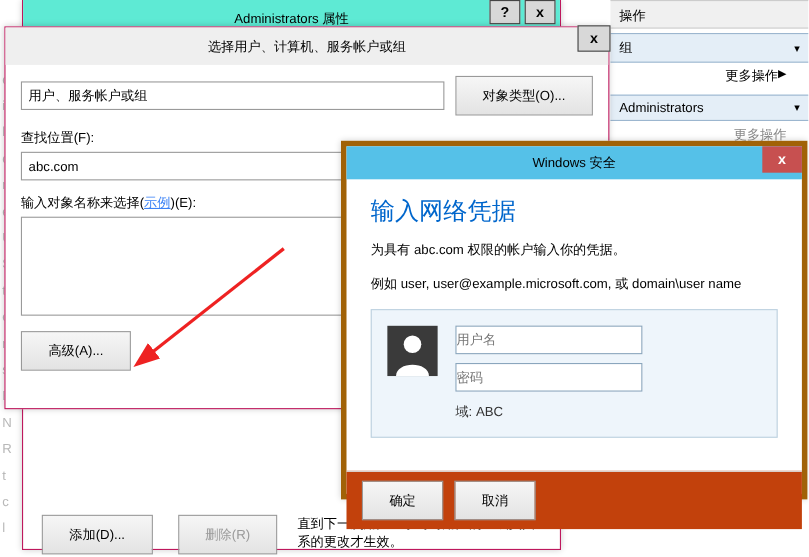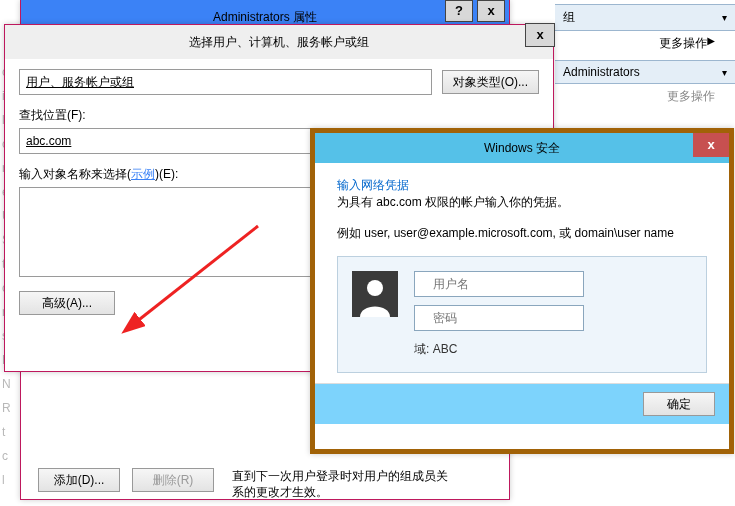--- a/index.html
+++ b/index.html
@@ -5,63 +5,64 @@
   * { box-sizing: border-box; font-family: "Microsoft YaHei", "Segoe UI", sans-serif; font-size: 12px; }
   body { margin: 0; background: #fff; width: 735px; height: 506px; overflow: hidden; position: relative; color:#000; }
   .window { position: absolute; background: #fff; border: 1px solid #be185d; box-shadow: 0 0 6px rgba(0,0,0,.2); }
   .titlebar { height: 34px; line-height: 34px; text-align: center; position: relative; color: #000; }
   .tb-buttons { position: absolute; right: 4px; top: 0; display: flex; }
   .tb-btn { width: 28px; height: 22px; border: 1px solid #444; background: #d8d8d8; margin-left: 4px; display:flex;align-items:center;justify-content:center; font-weight:bold; font-family: Arial; font-size:13px; cursor:default; }
   .tb-btn.red { background: #c75050; color: #fff; border-color:#a03030; }
   .content { padding: 10px 14px; }
   .label { margin: 6px 0 4px 0; display:block; }
   .field { width: 100%; border: 1px solid #9a9a9a; height: 26px; padding: 3px 6px; background:#fff; }
-  .field.ro { background:#fff;text-decoration:underline; }
+  .field.ro { background:#fff; }
   .big-field { width: 100%; border: 1px solid #9a9a9a; height: 90px; background:#fff; }
-  .btn { height: 24px; border: 1px solid #999; background: linear-gradient(#f6f6f6,#e3e3e3); padding: 0 10px; min-width: 82px; cursor:default; }
+  .btn { height: 36px; border: 1px solid #999; background: linear-gradient(#f6f6f6,#e3e3e3); padding: 0 24px; min-width: 82px; cursor:default; }
   .btn:disabled, .btn.disabled { color:#9a9a9a; }
   .link { color: #3b82f6; text-decoration: underline; }
   .row { display:flex; align-items:center; gap:10px; }
   .sidepanel { position:absolute; right:0; top:0; width:180px; }
   .sp-head { height:26px; background:#f0f0f0; padding-left:8px; line-height:26px; border:1px solid #ccc; border-left:none; border-right:none; }
   .sp-sub { background:#e4eef7; border:1px solid #9cb6cf; border-left:none; border-right:none; padding:4px 8px; margin-top:4px; display:flex; justify-content:space-between; align-items:center;}
   .sp-item { padding:4px 20px; display:flex; justify-content:flex-end; }
   .tri { font-size:10px; }
   svg.arrow { position:absolute; pointer-events:none; }
   .bottom-strip { position:absolute; left:38px; top:468px; width:470px; }
-  .bottom-btns { display:flex; gap:12px; }
+  .bottom-btns { display:flex; gap:23px; }
   .note { font-size:12px; color:#000; line-height:1.35; }
   .left-letters { position:absolute; left:2px; top:60px; color:#b8b8b8; font-size:12px; line-height:24px; letter-spacing:0;}
-  input.cred { width: 170px; height: 26px; border:1px solid #8aa6bd; padding:2px 18px; color:#666; background:#fff; }
+  input.cred { width: 170px; height: 26px; border:1px solid #8aa6bd; padding:2px 0; color:#666; background:#fff; }
 </style>
 </head>
 <body>
 
 <div class="left-letters">c<br>i<br>l<br>c<br>r<br>e<br>U<br>S<br>t<br>o<br>n<br>s<br>E<br>N<br>R<br>t<br>c<br>l</div>
 
 <div class="sidepanel">
+  <div class="sp-head">操作</div>
   <div class="sp-sub">
     <span>组</span>
     <span class="tri">▾</span>
   </div>
   <div class="sp-item">
     <span>更多操作</span>
     <span class="tri">▶</span>
   </div>
   <div class="sp-sub">
     <span>Administrators</span>
     <span class="tri">▾</span>
   </div>
   <div class="sp-item" style="color:#888">
     <span>更多操作</span>
   </div>
 </div>
 
 <div class="window" style="left:20px; top:0; width:490px; height:500px; border-top:none;">
-  <div class="titlebar" style="background:#3b82f6;">
+  <div class="titlebar" style="background:#5eead4;">
     <span>Administrators 属性</span>
     <div class="tb-buttons">
       <div class="tb-btn">?</div>
       <div class="tb-btn">x</div>
     </div>
   </div>
 </div>
 
 <div class="bottom-strip">
   <div style="display:flex; gap:18px; align-items:flex-start;">
@@ -112,35 +113,36 @@
 </svg>
 
 <div class="window" style="left:310px; top:128px; width:424px; height:326px; border:5px solid #a16207;">
   <div class="titlebar" style="background:#55c1e8; color:#000; text-align:center; height:30px; line-height:30px;">
     <span>Windows 安全</span>
     <div class="tb-buttons" style="right:0; top:0;">
       <div class="tb-btn red" style="width:36px;height:24px;border:none;">x</div>
     </div>
   </div>
   <div class="content" style="padding:14px 22px 10px 22px;">
-    <div style="color:#0066cc; font-size:12px; margin-bottom:0;">输入网络凭据</div>
+    <div style="color:#0066cc; font-size:22px; margin-bottom:12px;">输入网络凭据</div>
     <div style="margin-bottom:14px;">为具有 abc.com 权限的帐户输入你的凭据。</div>
     <div style="margin-bottom:14px;">例如 user, user@example.microsoft.com, 或 domain\user name</div>
 
     <div style="border:1px solid #bcd0df; background:#eef5fb; padding:14px; display:flex; gap:16px; align-items:flex-start;">
       <div>
         <svg width="46" height="46">
             <rect width="46" height="46" fill="#3a3a3a"></rect>
             <circle cx="23" cy="17" r="8" fill="#fff"></circle>
             <path d="M8 46 C8 32 38 32 38 46 Z" fill="#fff"></path>
           </svg>
       </div>
       <div style="display:flex; flex-direction:column; gap:8px;">
         <input class="cred" placeholder="用户名" style="">
         <input class="cred" type="password" placeholder="密码" style="">
         <div style="color:#333; margin-top:2px;">域: ABC</div>
       </div>
     </div>
   </div>
-  <div style="background:#7dd3fc; border-top:1px solid #ddd; padding:8px 14px; display:flex; justify-content:flex-end; gap:10px;">
+  <div style="background:#c2410c; border-top:1px solid #ddd; padding:8px 14px; display:flex; justify-content:flex-start; gap:10px;margin-top:20px;">
     <button class="btn" style="min-width:72px">确定</button>
+    <button class="btn" style="min-width:72px">取消</button>
   </div>
 </div>
 
 </body></html>

